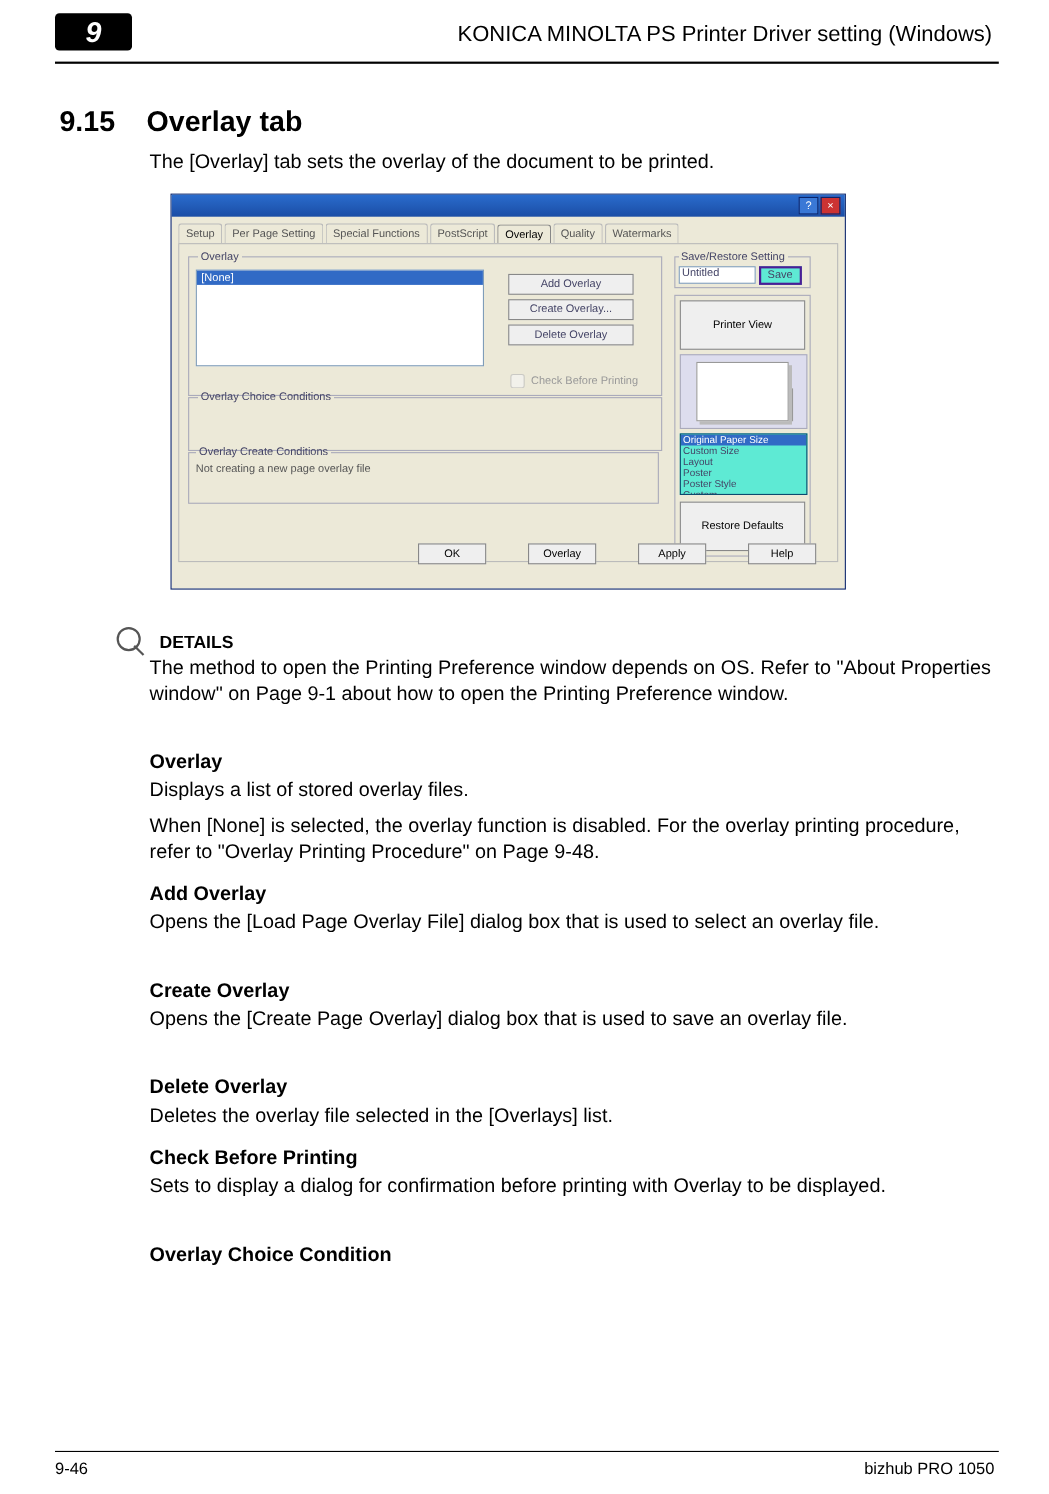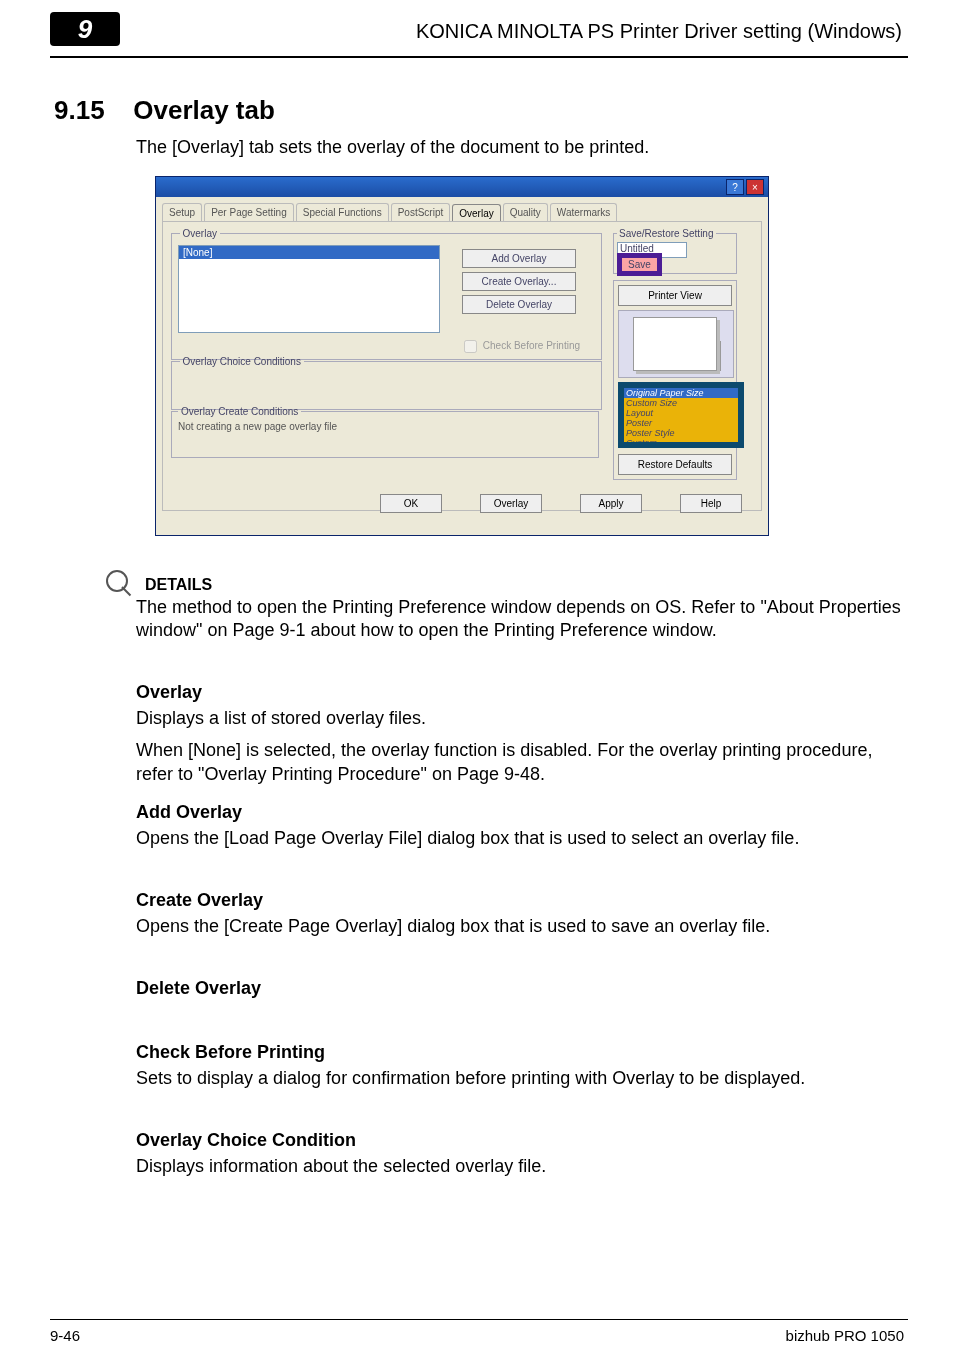--- a/index.html
+++ b/index.html
@@ -34,26 +34,26 @@
   fieldset.fs>legend{color:#446;font-size:10px;padding:0 3px;}
   .winbtn{display:block;width:112px;font-size:10px;padding:3px 0;border:1px solid #888;background:#efefef;text-align:center;margin:4px 0;cursor:default;}
   .listbox{position:absolute;left:6px;top:6px;width:260px;height:86px;border:1px solid #7f9db9;background:#fff;}
   .listbox .sel{background:#316ac5;color:#fff;font-size:10px;padding:1px 4px;}
   .chkline{position:absolute;left:288px;top:98px;font-size:10px;color:#999;}
   .chkline input{vertical-align:middle;}
   .rightcol{position:absolute;right:8px;top:6px;width:140px;}
   fieldset.fs2{border:1px solid #aab;font-size:10px;color:#446;padding:3px;margin:0 16px 6px 0;}
   fieldset.fs2>legend{font-size:10px;padding:0 2px;}
   .selbox{width:70px;font-size:10px;border:1px solid #7f9db9;background:#fff;height:16px;display:inline-block;vertical-align:middle;padding:0 2px;box-sizing:border-box;}
-  .savebtn{font-size:10px;border:5px solid #4c1d95;background:#fca5a5;padding:1px 6px;vertical-align:middle;}
-  .pvbtn{font-size:10px;border:1px solid #888;background:#efefef;padding:4px 0;width:100%;}
+  .savebtn{font-size:10px;border:2px solid #4c1d95;background:#5eead4;padding:1px 6px;vertical-align:middle;}
+  .pvbtn{font-size:10px;border:1px solid #888;background:#efefef;padding:16px 0;width:100%;}
   .preview{width:100%;height:66px;border:1px solid #aab;margin-top:4px;background:#dde;position:relative;}
   .preview::after{content:"";position:absolute;left:14px;top:6px;width:82px;height:52px;background:#fff;border:1px solid #999;box-shadow:3px 3px 0 #bbb;}
   .preview::before{content:"";position:absolute;right:12px;bottom:6px;width:24px;height:28px;background:#fff;border:1px solid #999;}
-  .proplist{width:100%;height:54px;border:6px solid #0c4a6e;background:#eab308;font-size:9px;overflow:hidden;margin-top:4px;font-style:italic;}
+  .proplist{width:100%;height:54px;border:1px solid #0c4a6e;background:#5eead4;font-size:9px;overflow:hidden;margin-top:4px;}
   .proplist .hl{background:#316ac5;color:#fff;padding:0 2px;}
   .proplist div{padding:0 2px;color:#446;}
   .restore{margin-top:6px;}
   .overlay-fs{left:6px;top:6px;width:414px;height:120px;}
   .dlg-btns{position:absolute;right:10px;bottom:6px;display:flex;gap:6px;}
   .dlg-btns .winbtn{width:60px;margin:16px;}
   .choice-fs{left:6px;top:134px;width:414px;height:42px;}
   .create-fs{left:6px;top:184px;width:414px;height:42px;padding:4px 6px;}
   .create-fs .line{font-size:10px;color:#555;}
   .buttons-stack{position:absolute;left:290px;top:6px;}
@@ -165,23 +165,23 @@
   <div class="body-txt" style="top:706px;">Displays a list of stored overlay files.</div>
   <div class="body-txt" style="top:738px;">When [None] is selected, the overlay function is disabled. For the overlay printing procedure, refer to "Overlay Printing Procedure" on Page 9-48.</div>
 
   <div class="body-txt bold" style="top:800px;">Add Overlay</div>
   <div class="body-txt" style="top:826px;">Opens the [Load Page Overlay File] dialog box that is used to select an overlay file.</div>
 
   <div class="body-txt bold" style="top:888px;">Create Overlay</div>
   <div class="body-txt" style="top:914px;">Opens the [Create Page Overlay] dialog box that is used to save an overlay file.</div>
 
   <div class="body-txt bold" style="top:976px;">Delete Overlay</div>
+  <div class="body-txt" style="top:1002px;">Deletes the overlay file selected in the [Overlays] list.</div>
 
   <div class="body-txt bold" style="top:1040px;">Check Before Printing</div>
   <div class="body-txt" style="top:1066px;">Sets to display a dialog for confirmation before printing with Overlay to be displayed.</div>
 
   <div class="body-txt bold" style="top:1128px;">Overlay Choice Condition</div>
-  <div class="body-txt" style="top:1154px;">Displays information about the selected overlay file.</div>
 
   <div class="foot-line"></div>
   <div class="foot-left">9-46</div>
   <div class="foot-right">bizhub PRO 1050</div>
 </div>
 
 </body></html>

